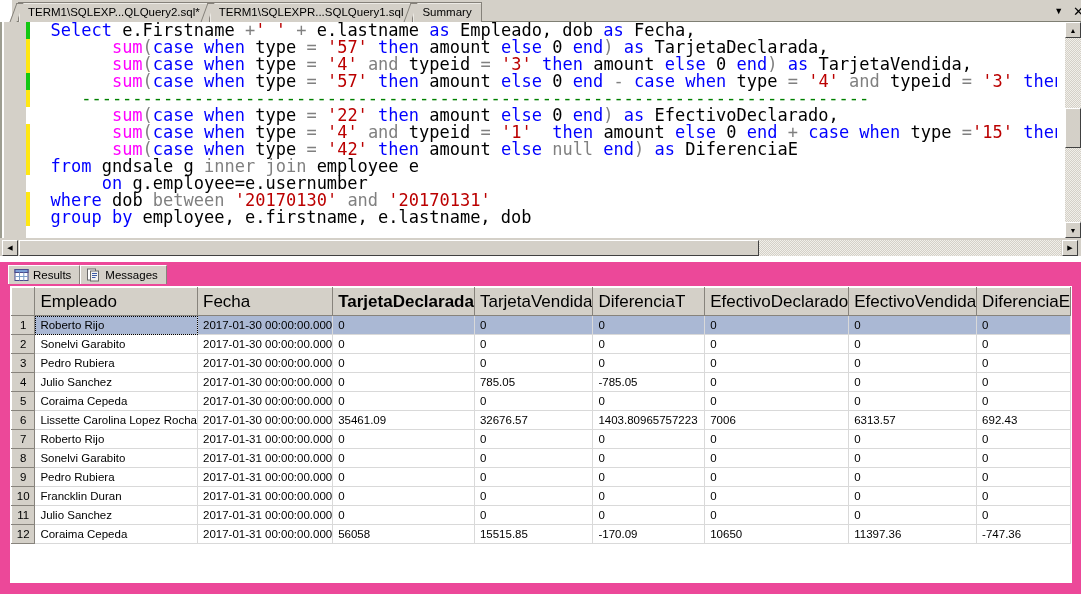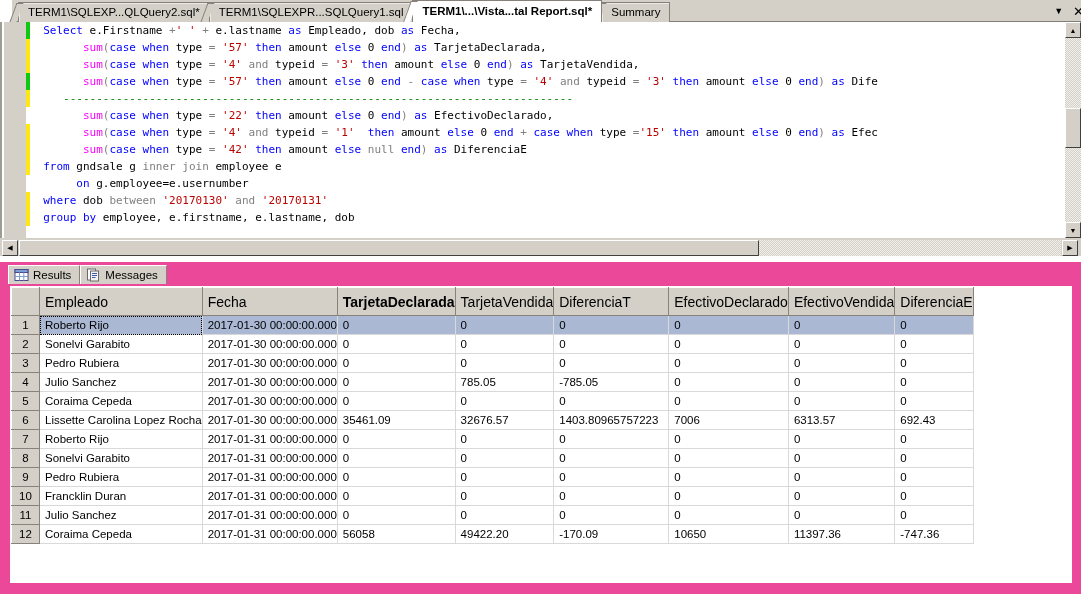--- a/index.html
+++ b/index.html
@@ -120,21 +120,21 @@
   }
   .cb-green { background: #12c712; }
   .cb-yellow { background: #ffe713; }
 
   .code {
     position: absolute;
     left: 28px; top: 0;
     width: 1027px; height: 216px;
     overflow: hidden;
     font-family: "DejaVu Sans Mono", "Liberation Mono", monospace;
-    font-size: 11px;
+    font-size: 17px;
     line-height: 17px;
     white-space: pre;
     background: #ffffff;
   }
   .code .ln {
     height: 17px;
     white-space: pre;
   }
   .kw   { color: #0000ff; }
   .fn   { color: #ff00ff; }
@@ -283,21 +283,21 @@
   table.grid th {
     height: 28px;
     background: #d4d0c8;
     border-top: 1px solid #ffffff;
     border-left: 1px solid #ffffff;
     border-right: 1px solid #87837c;
     border-bottom: 1px solid #87837c;
     font-weight: normal;
     text-align: left;
     padding: 0 0 0 5px;
-    font-size: 14px;
+    font-size: 17px;
     box-sizing: border-box;
     overflow: hidden;
     white-space: nowrap;
   }
   table.grid th.corner {
     background: #d4d0c8;
     padding: 0;
   }
   table.grid td {
     height: 19px;
@@ -328,21 +328,20 @@
     outline-offset: -1px;
   }
 </style>
 </head>
 <body>
 
 <div class="tabstrip">
   <div class="tabs" id="tabs-host">
       <div class="tab"><span>TERM1\SQLEXP...QLQuery2.sql*</span></div>
       <div class="tab"><span>TERM1\SQLEXPR...SQLQuery1.sql</span></div>
-      <div class="tab active"><span>TERM1\...\Vista...tal Report.sql*</span></div>
       <div class="tab"><span>Summary</span></div>
     </div>
   <div class="win-controls">
     <span class="win-btn chev">▼</span>
     <span class="win-btn">✕</span>
   </div>
 </div>
 
 <div class="editor-pane">
   <div class="ed-outer-border">
@@ -531,21 +530,21 @@
             <td class="datacell">0</td>
             <td class="datacell">0</td>
             <td class="datacell">0</td>
             <td class="datacell">0</td>
           </tr>
           <tr class="">
             <td class="rowhdr">12</td>
             <td class="datacell">Coraima Cepeda</td>
             <td class="datacell">2017-01-31 00:00:00.000</td>
             <td class="datacell">56058</td>
-            <td class="datacell">49422.20</td>
+            <td class="datacell">15515.85</td>
             <td class="datacell">-170.09</td>
             <td class="datacell">10650</td>
             <td class="datacell">11397.36</td>
             <td class="datacell">-747.36</td>
           </tr>
         </tbody>
     </table>
   </div>
 </div>
 

